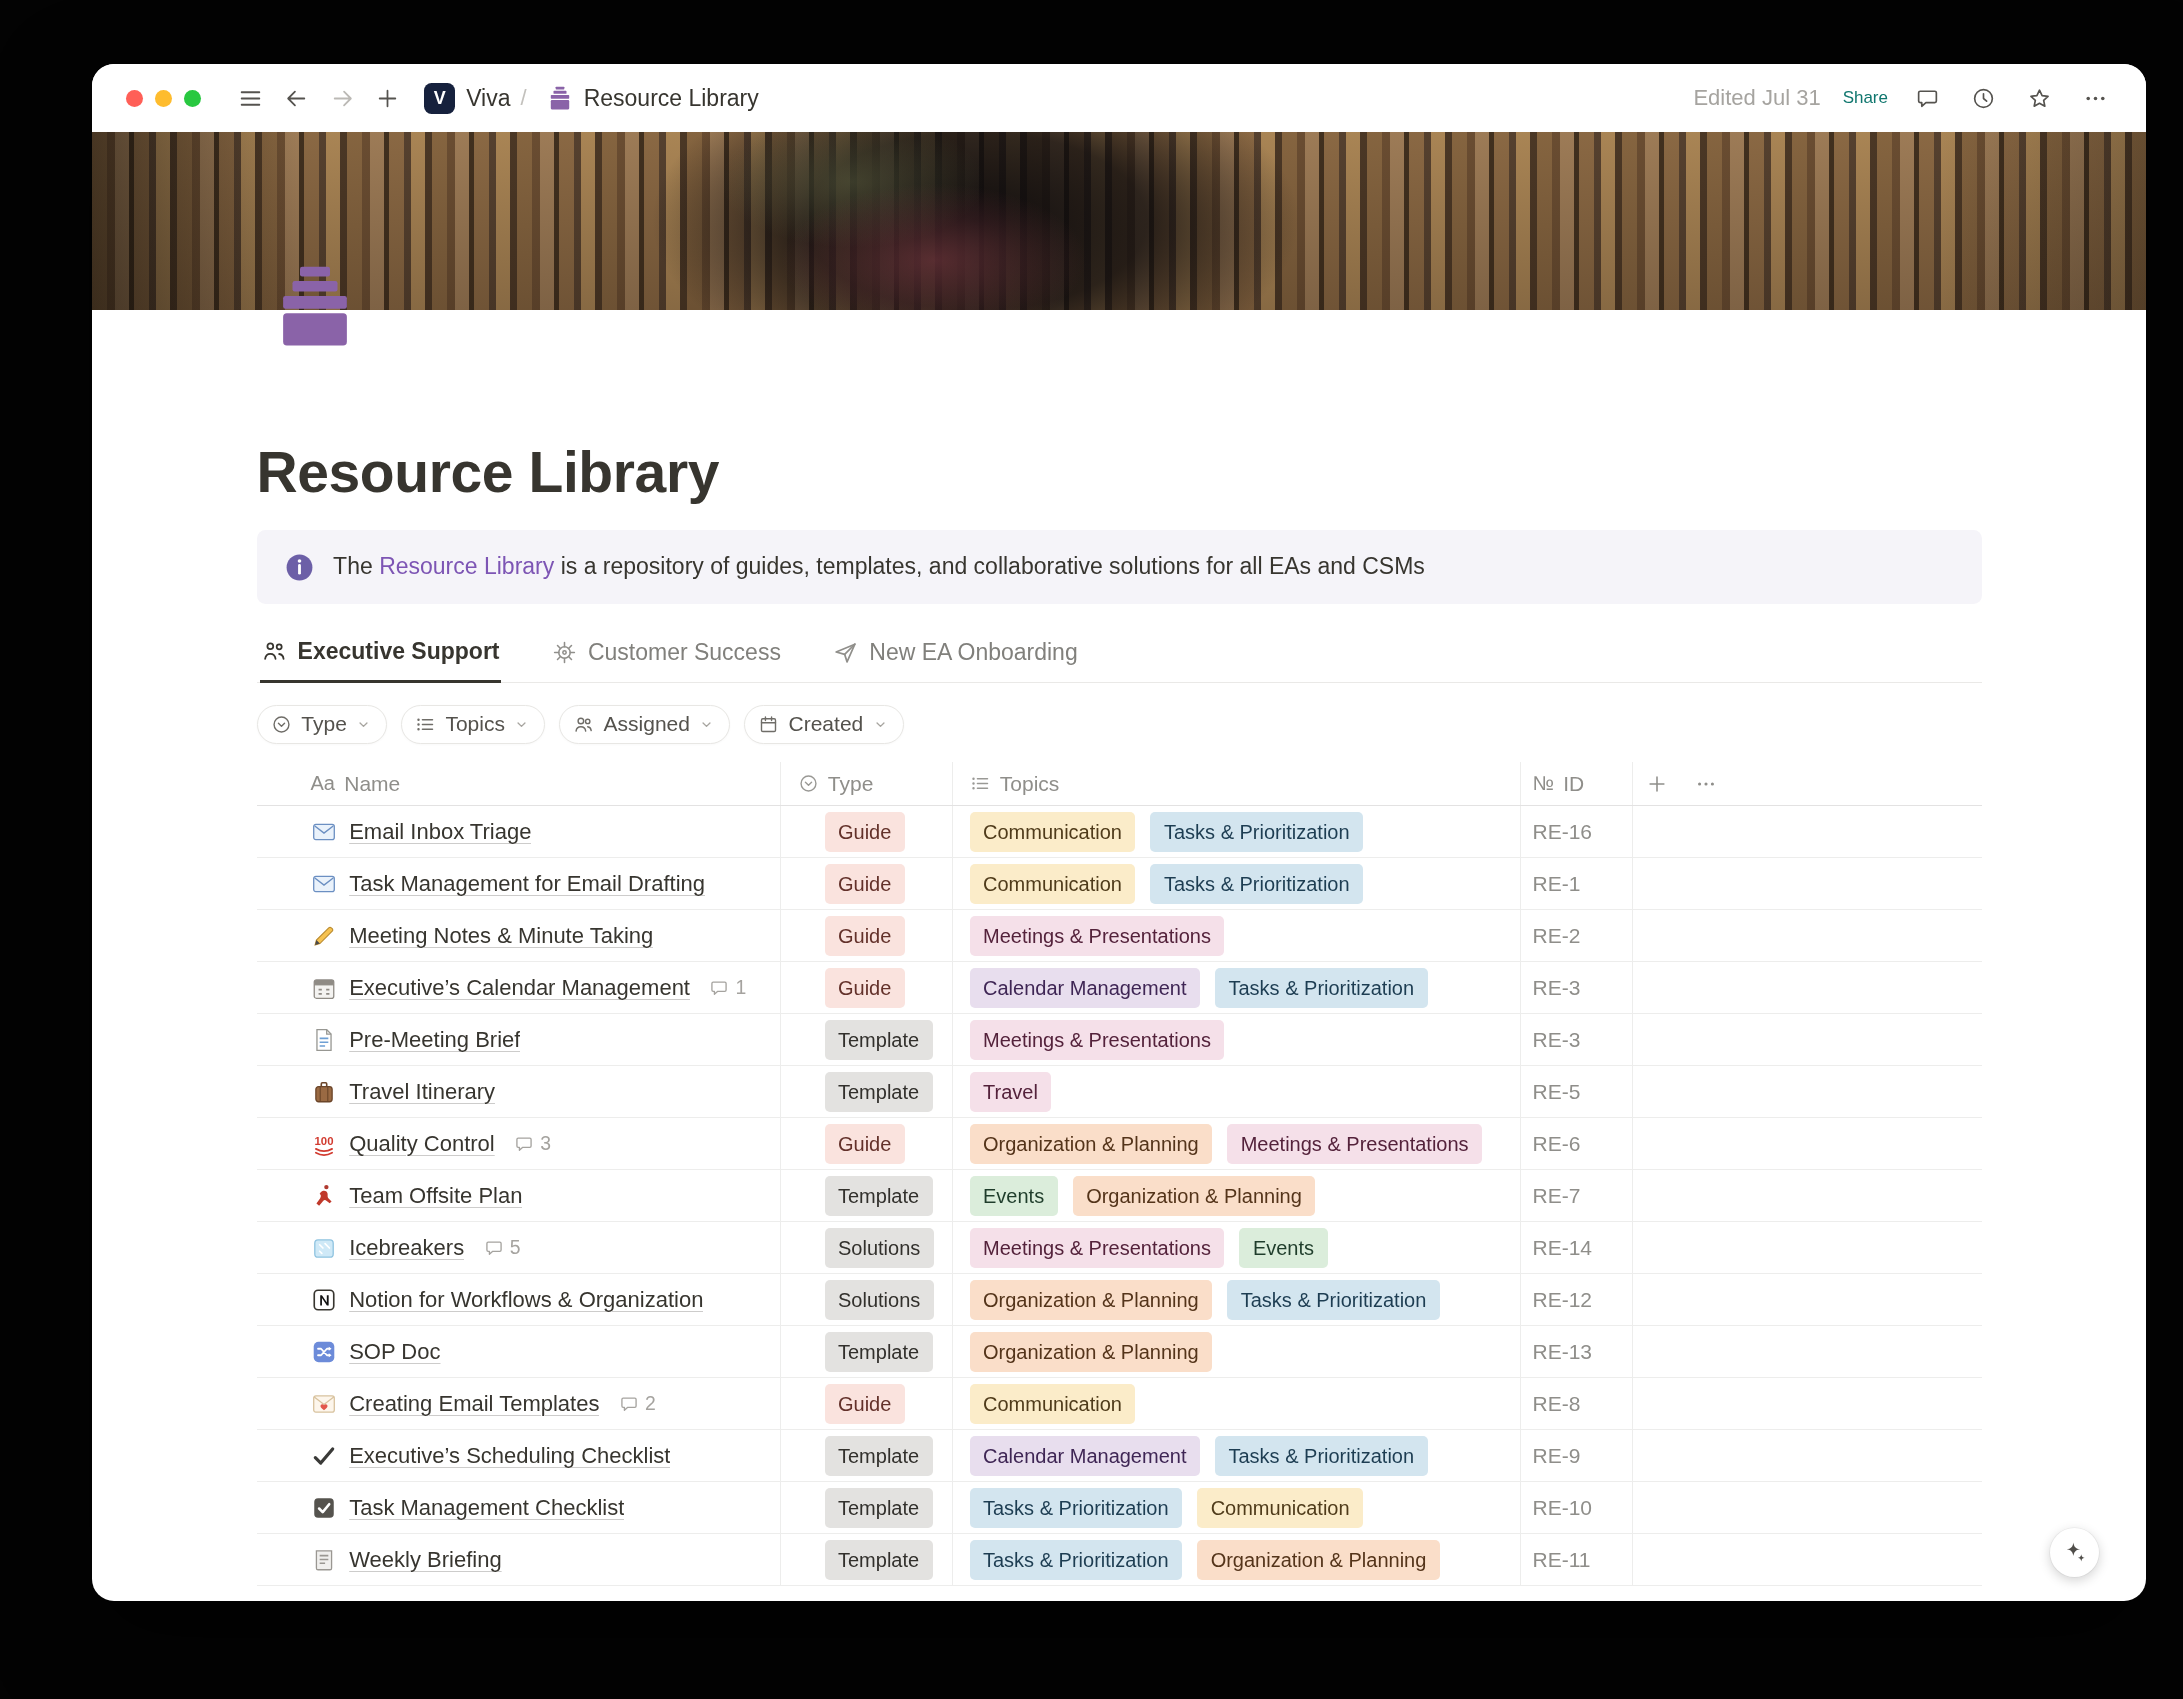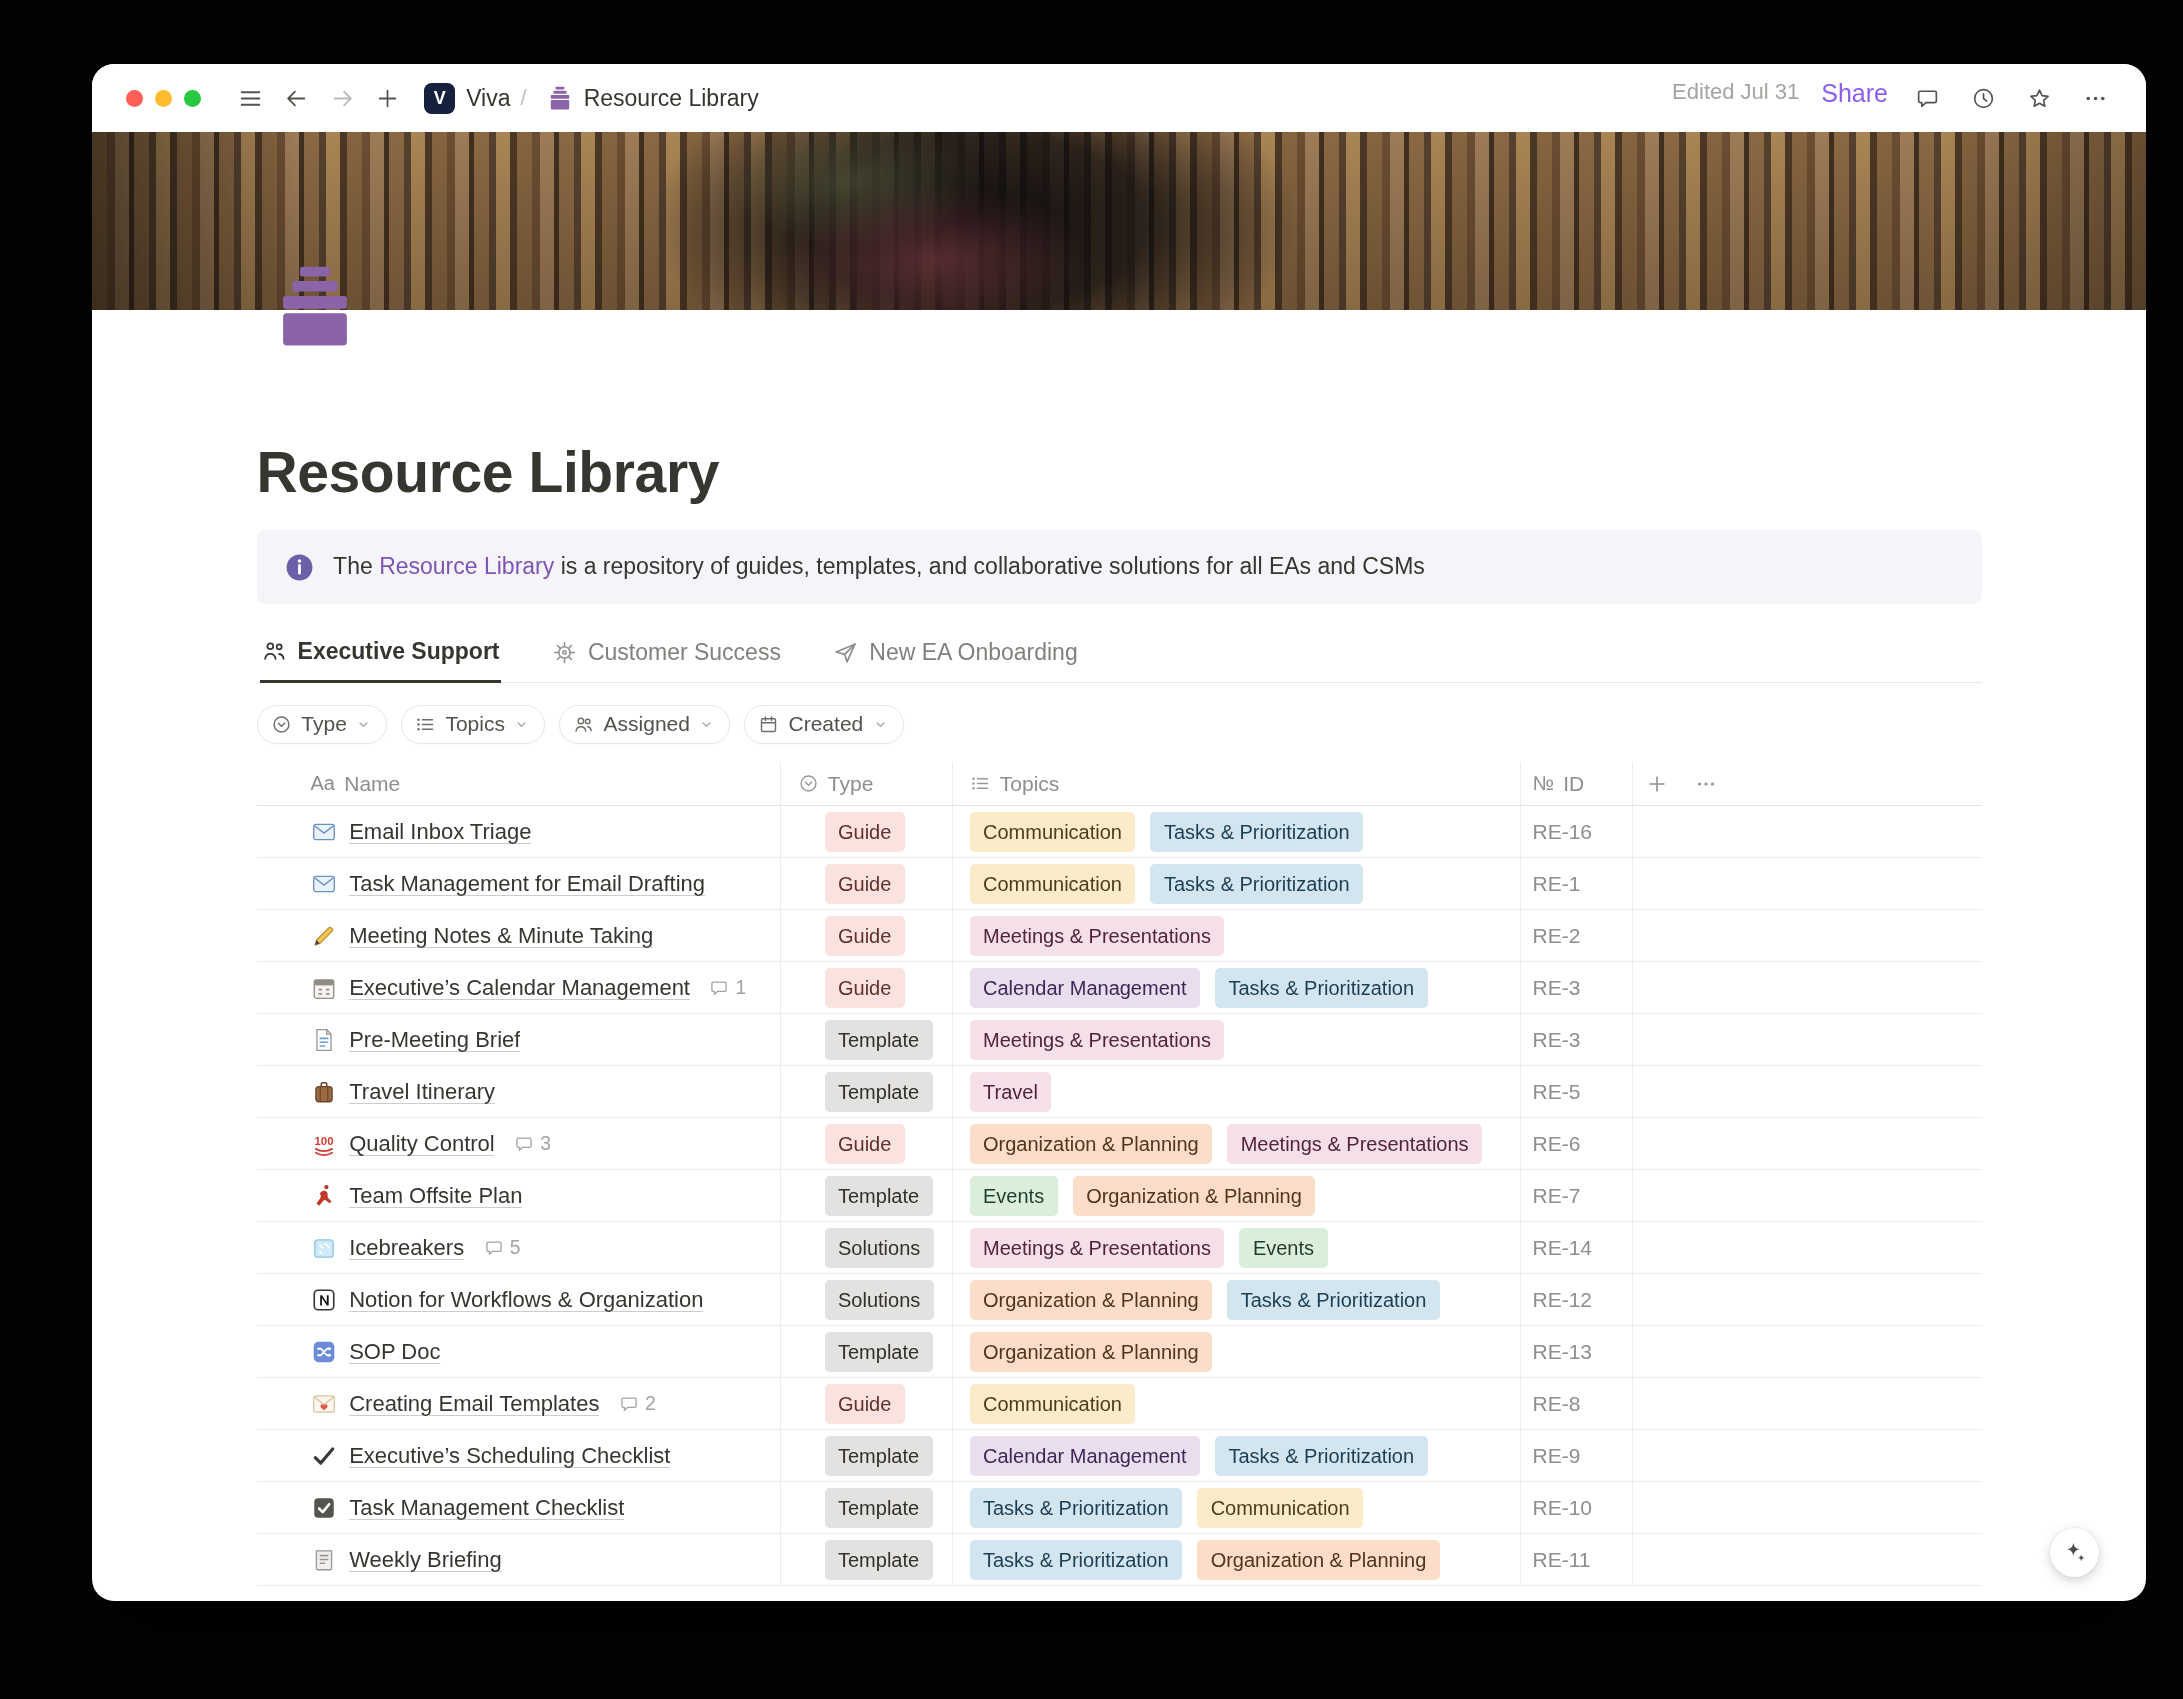--- a/index.html
+++ b/index.html
@@ -40,23 +40,23 @@
   .tb-icon.dim { color: #BBB9B5; }
 
   .crumb { display: flex; align-items: center; gap: 11px; font-size: 23px; color: #37352F; margin-left: 10px; cursor: pointer; }
   .ws-logo {
     width: 31px; height: 31px; border-radius: 7.6px; background: #16213D; color: #fff;
     font-size: 18px; font-weight: 700; display: inline-flex; align-items: center; justify-content: center;
   }
   .crumb-sep { color: #C3C1BD; margin: 0 10px; font-size: 22px; }
   .crumb .mini-icon { width: 26px; height: 26px; color: #8A63A8; }
 
-  .tb-right { margin-left: auto; display: flex; align-items: flex-start; gap: 22px; }
+  .tb-right { margin-left: auto; display: flex; align-items: center; gap: 22px; }
   .edited { font-size: 22px; color: #A6A4A0; white-space: nowrap; }
-  .share { font-size: 25px; color: #8b5cf6; cursor: pointer; }
+  .share { font-size: 17px; color: #0f766e; cursor: pointer; }
   .tb-right .tb-icon { margin: 0; width: 34px; }
 
   
   .cover {
     height: 178px; width: 100%;
     background-color: #6b5138;
     background-image:
       linear-gradient(90deg, rgba(10,8,6,0.5) 0%, rgba(10,8,6,0) 10%, rgba(10,8,6,0) 90%, rgba(10,8,6,0.25) 100%),
       radial-gradient(254px 127px at 41% 72%, rgba(135,62,72,0.55) 0%, rgba(135,62,72,0) 60%),
       radial-gradient(220px 110px at 37% 28%, rgba(110,120,80,0.4) 0%, rgba(110,120,80,0) 60%),

